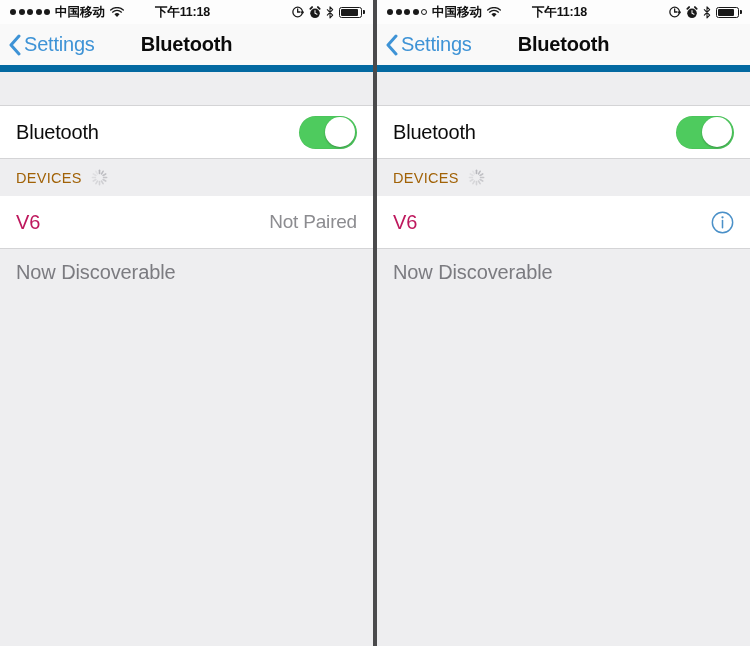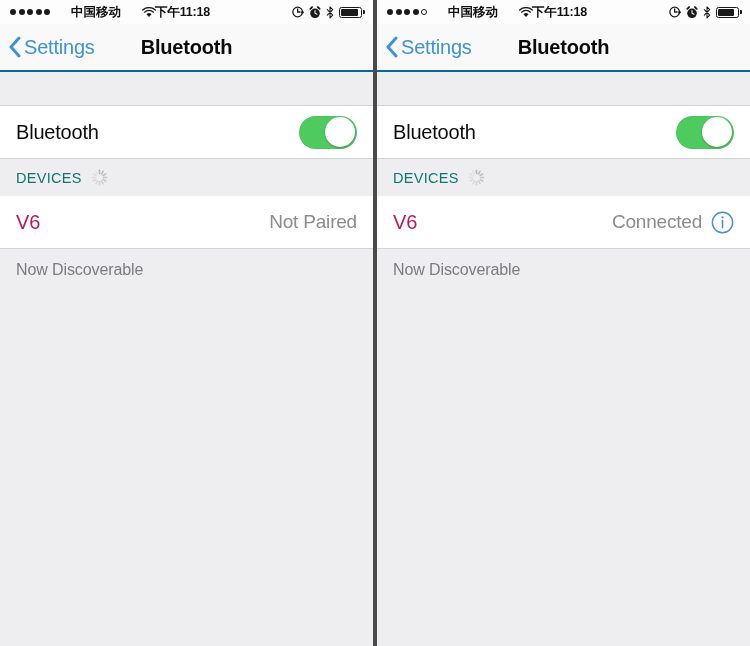--- a/index.html
+++ b/index.html
@@ -46,21 +46,21 @@
     align-items: center;
     padding: 0 7px 0 10px;
     box-sizing: border-box;
     font-size: 12px;
     color: #111;
     position: relative;
   }
   .sb-left {
     display: flex;
     align-items: center;
-    gap: 21px;
+    gap: 5px;
   }
   .dots {
     display: flex;
     align-items: center;
     gap: 2.5px;
   }
   .dot {
     width: 6px;
     height: 6px;
     border-radius: 50%;
@@ -127,21 +127,21 @@
     background: #1a1a1a;
     border-radius: 0 1px 1px 0;
     margin-left: 1px;
   }
 
   
   .navbar {
     height: 48px;
     flex: 0 0 48px;
     background: #f9f9f9;
-    border-bottom: 2px solid #0369a1;
+    border-bottom: 7px solid #0369a1;
     display: flex;
     align-items: center;
     position: relative;
     box-sizing: border-box;
   }
   .back-btn {
     display: flex;
     align-items: center;
     padding-left: 8px;
     gap: 3px;
@@ -240,21 +240,21 @@
     flex: 0 0 37px;
     background: #eeeef0;
     display: flex;
     align-items: center;
     padding: 0 16px;
     box-sizing: border-box;
     gap: 9px;
   }
   .section-title {
     font-size: 14.5px;
-    color: #0f766e;
+    color: #a16207;
     letter-spacing: 0.3px;
   }
   .spinner {
     width: 17px;
     height: 17px;
     display: block;
   }
 
   
   .info-btn {
@@ -266,21 +266,21 @@
   }
   .row-right {
     margin-left: auto;
     display: flex;
     align-items: center;
   }
   .row-right .row-value { margin-left: 12px; }
 
   .footnote {
     padding: 12px 16px 0 16px;
-    font-size: 16px;
+    font-size: 20px;
     color: #7b7b80;
     letter-spacing: -0.1px;
     background: #eeeef0;
   }
   .filler {
     flex: 1 1 auto;
     background: #eeeef0;
   }
 </style>
 </head>
@@ -466,21 +466,20 @@
             <line x1="1.6" y1="10" x2="5.2" y2="10" opacity="0.3"></line>
             <line x1="2.7" y1="5.8" x2="5.8" y2="7.6" opacity="0.25"></line>
             <line x1="5.8" y1="2.7" x2="7.6" y2="5.8" opacity="0.2"></line>
           </g>
         </svg>
       </div>
 
       <div class="row-white">
         <span class="device-name">V6</span>
         <div class="row-right">
-          <span class="row-value">Connected</span>
           <svg class="info-btn" viewBox="0 0 24 24">
             <circle cx="12" cy="12" r="10.6" fill="none" stroke="#4a90c8" stroke-width="1.5"></circle>
             <circle cx="12" cy="6.6" r="1.2" fill="#4a90c8"></circle>
             <path d="M12 9.9 L12 17.4" stroke="#4a90c8" stroke-width="1.6" stroke-linecap="round"></path>
           </svg>
         </div>
       </div>
 
       <div class="footnote">Now Discoverable</div>
       <div class="filler"></div>

